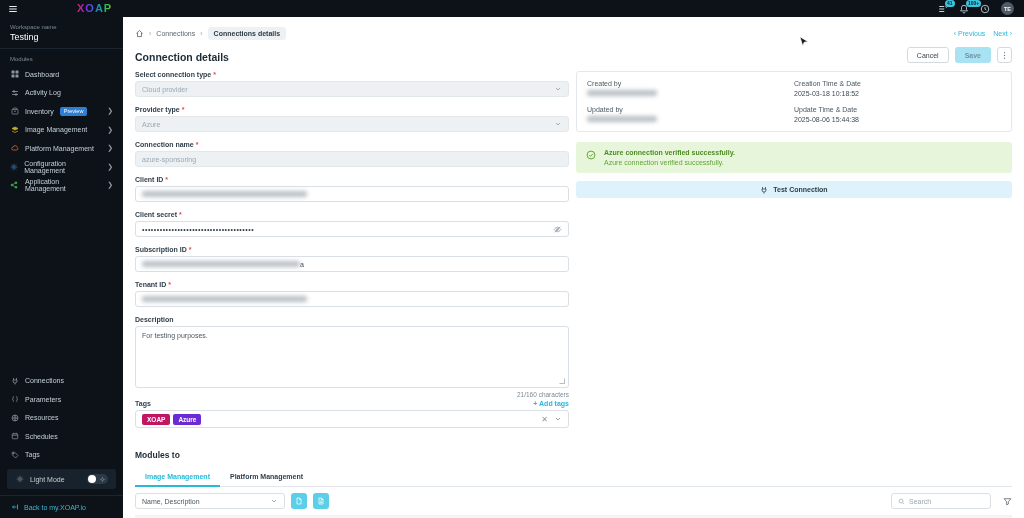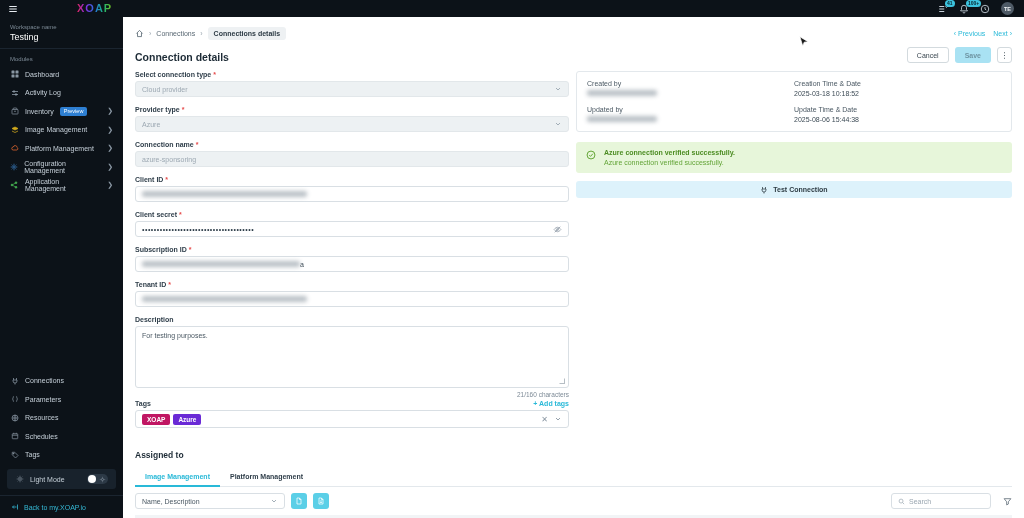--- a/index.html
+++ b/index.html
@@ -457,21 +457,21 @@
               <svg width="8" height="8" viewBox="0 0 16 16" fill="none" stroke="currentColor" stroke-width="1.5">
                 <path d="M5 2v4M11 2v4M4 6h8v2a4 4 0 0 1-8 0zM8 12v3"></path>
               </svg>
             </span>
           <span>Test Connection</span>
         </div>
       </section>
     </div>
 
     <section class="assigned">
-      <div class="assigned-title">Assigned to</div>
+      <div class="assigned-title">Modules to</div>
       <div class="tabs">
         <div class="tab active">Image Management</div>
         <div class="tab">Platform Management</div>
       </div>
       <div class="filter-row">
         <div class="control filter-select">
           <span>Name, Description</span>
           <span class="ctl-chevron">
               <svg width="8" height="8" viewBox="0 0 16 16" fill="none" stroke="currentColor" stroke-width="1.8">
                 <path d="M4 6l4 4 4-4"></path>

